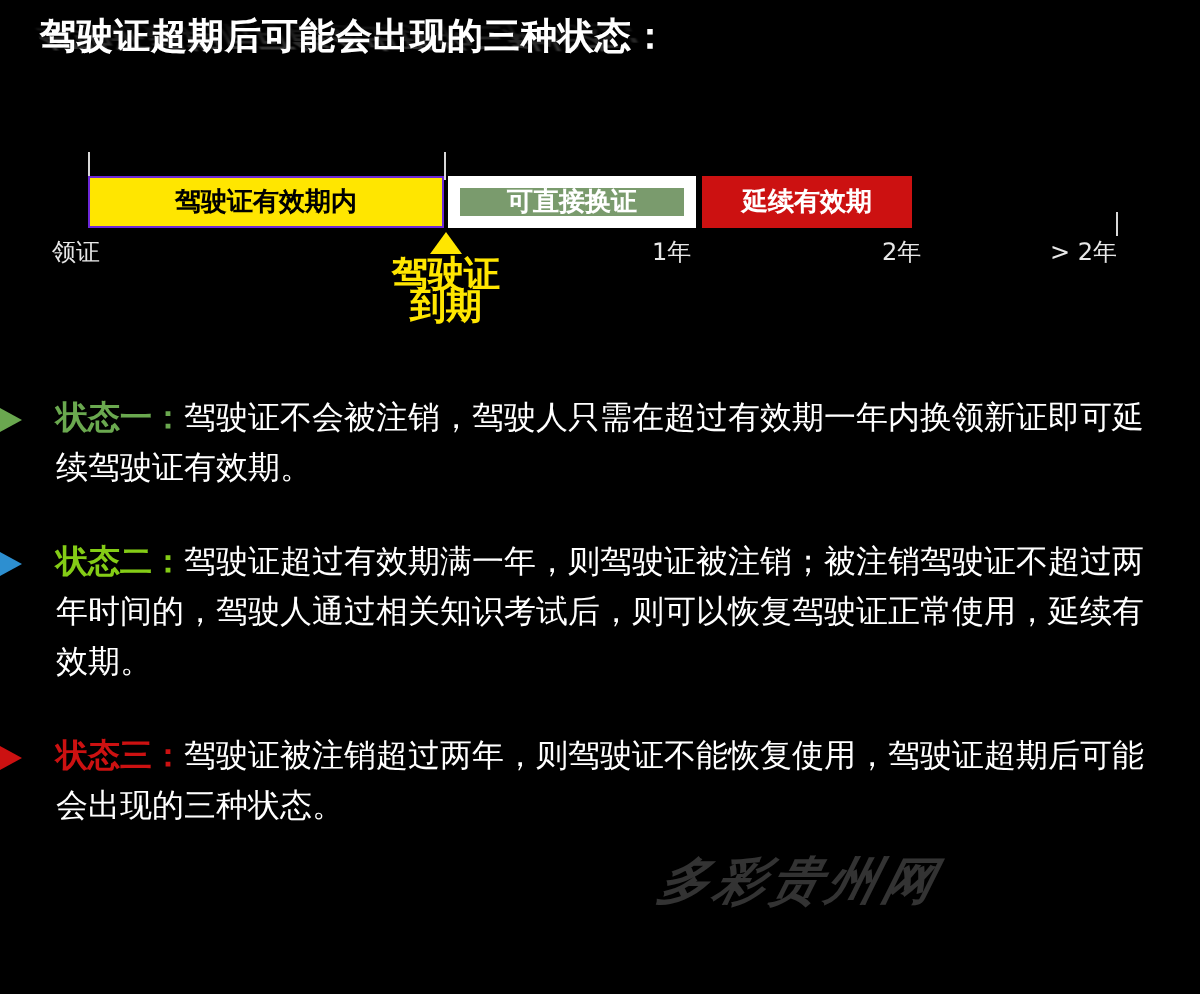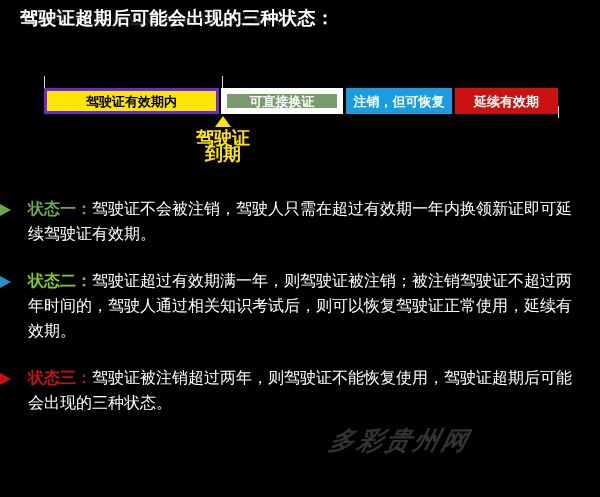--- a/index.html
+++ b/index.html
@@ -89,21 +89,21 @@
     height: 26px;
     display: flex;
     align-items: center;
     justify-content: center;
     font-size: 13px;
     font-weight: bold;
     white-space: nowrap;
     box-sizing: border-box;
     line-height: 1;
   }
-  .seg-valid   { width: 178px; background: #ffe600; color: #000000; border: 3px solid #6d28d9; }
+  .seg-valid   { width: 178px; background: #ffe600; color: #000000; border: 1px solid #6d28d9; }
   .seg-renew   { width: 124px; background: #7a9b6d; color: #ffffff; margin-left: 2px; border: 6px solid #ffffff; }
   .seg-cancel  { width: 108px; background: #1a9de0; color: #ffffff; margin-left: 3px; }
   .seg-retest  { width: 105px; background: #cc1111; color: #ffffff; margin-left: 3px; }
 
   .tl-end-tick {
     position: absolute;
     left: 558px;
     top: 46px;
     width: 1px;
     height: 12px;
@@ -227,26 +227,31 @@
 <div class="timeline">
 
   <div class="tl-axis-ticks">
     <div class="tl-tick-up t-left"></div>
     <div class="tl-tick-up t-mid"></div>
   </div>
 
   <div class="tl-bar">
     <div class="seg seg-valid">驾驶证有效期内</div>
     <div class="seg seg-renew">可直接换证</div>
-    <div class="seg seg-cancel">注销，但可恢复</div>
     <div class="seg seg-retest">延续有效期</div>
   </div>
 
   <div class="tl-end-tick"></div>
 
+  <div class="tl-labels">
+    <div class="tl-label lb-issue">领证</div>
+    <div class="tl-label lb-y1">1年</div>
+    <div class="tl-label lb-y2">2年</div>
+    <div class="tl-label lb-y2plus">&gt; 2年</div>
+  </div>
 
   <div class="tl-marker">
     <div class="tl-marker-arrow"></div>
     <div class="tl-marker-text">
       <div>驾驶证</div>
       <div>到期</div>
     </div>
   </div>
 
 </div>

